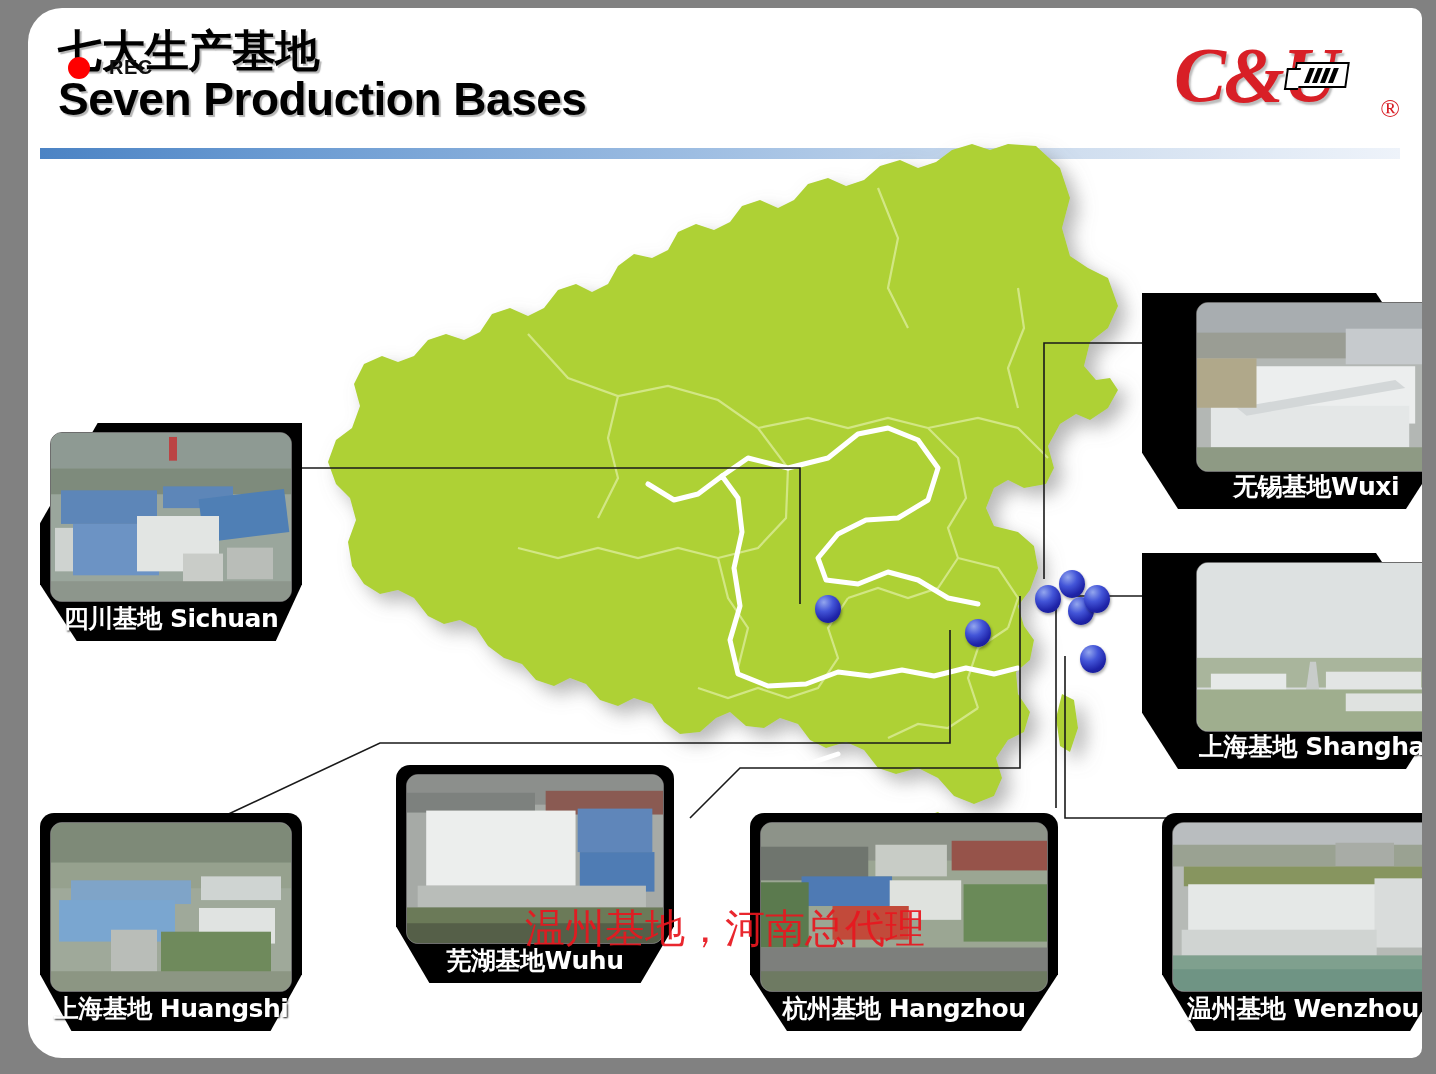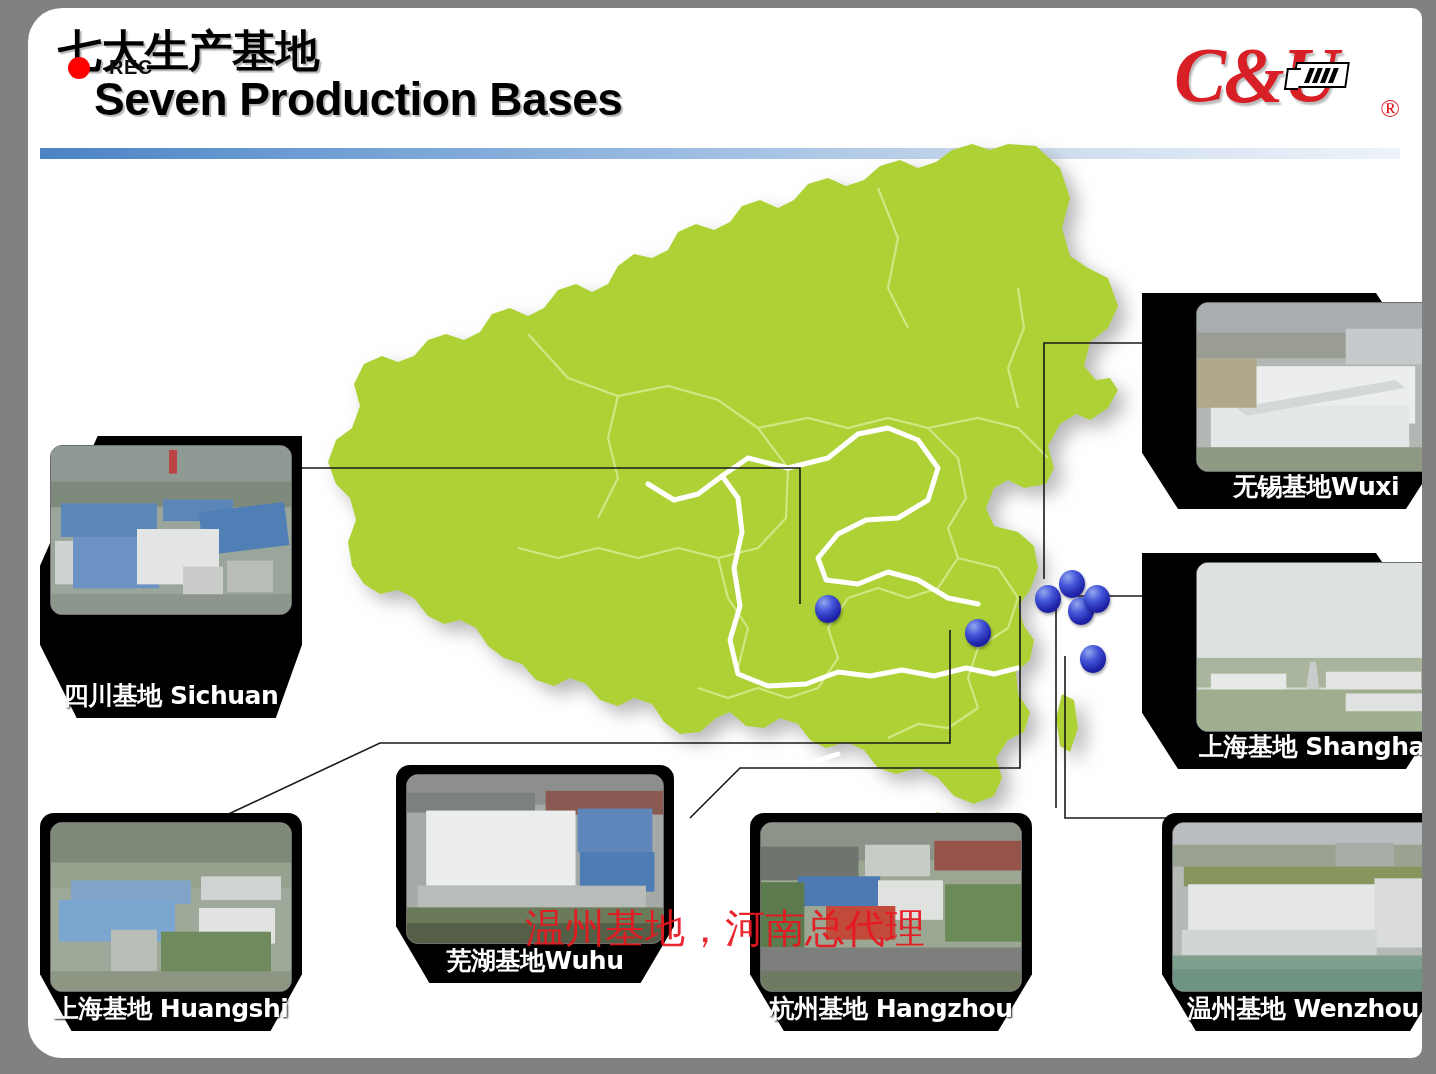--- a/index.html
+++ b/index.html
@@ -46,21 +46,20 @@
   }
   .title-cn {
     top: 14px;
     font-size: 44px;
     font-family: "DejaVu Sans", sans-serif;
   }
   .title-en {
     top: 64px;
     font-size: 46px;
     font-family: "Liberation Sans", sans-serif;
-    margin-left: 36px;
   }
 
   
   #rec-indicator {
     position: absolute;
     left: 40px; top: 48px;
     display: flex; align-items: center; gap: 19px;
     z-index: 40;
   }
   #rec-dot {
@@ -347,21 +346,21 @@
   <div class="marker" style="left:1053px; top:603px;">
         <div class="ball"></div>
       </div>
   <div class="marker" style="left:1069px; top:591px;">
         <div class="ball"></div>
       </div>
   <div class="marker" style="left:1065px; top:651px;">
         <div class="ball"></div>
       </div>
 
-  <div class="card" style="left:12px; top:415px; width:262px; height:282px;margin-top:13px;">
+  <div class="card" style="left:12px; top:415px; width:262px; height:218px;">
     <div class="plate plate-wing-r"></div>
     <div class="photo">
       <svg viewBox="0 0 240 170" preserveAspectRatio="none">
         <rect width="240" height="170" fill="#9aa69c"></rect>
         <rect y="0" width="240" height="40" fill="#8e9a93"></rect>
         <rect y="36" width="240" height="26" fill="#7e8b7c"></rect>
         <rect x="10" y="58" width="96" height="34" fill="#5d86b8"></rect>
         <rect x="112" y="54" width="70" height="22" fill="#5d86b8"></rect>
         <rect x="150" y="62" width="86" height="44" fill="#4f7fb5" transform="rotate(-7 190 84)"></rect>
         <rect x="4" y="96" width="78" height="44" fill="#cfd3d0"></rect>
@@ -442,21 +441,21 @@
         <rect x="160" y="34" width="70" height="44" fill="#5f86ba"></rect>
         <rect x="162" y="78" width="70" height="40" fill="#4f7cb4"></rect>
         <rect x="10" y="112" width="214" height="22" fill="#b9bdb9"></rect>
         <rect y="134" width="240" height="36" fill="#6b7a58"></rect>
         <rect y="150" width="240" height="20" fill="#555f48"></rect>
       </svg>
     </div>
     <div class="caption">芜湖基地Wuhu</div>
   </div>
 
-  <div class="card" style="left:722px; top:805px; width:282px; height:218px;">
+  <div class="card" style="left:722px; top:805px; width:308px; height:218px;">
     <div class="plate plate-left"></div>
     <div class="photo">
       <svg viewBox="0 0 240 170" preserveAspectRatio="none">
         <rect width="240" height="170" fill="#9ba693"></rect>
         <rect width="240" height="38" fill="#8d9389"></rect>
         <rect x="0" y="24" width="90" height="34" fill="#6f756e"></rect>
         <rect x="96" y="22" width="60" height="32" fill="#c8ccc6"></rect>
         <rect x="160" y="18" width="80" height="30" fill="#96534a"></rect>
         <rect x="34" y="54" width="76" height="30" fill="#4e7ab4"></rect>
         <rect x="0" y="60" width="40" height="66" fill="#5b7a4e"></rect>

